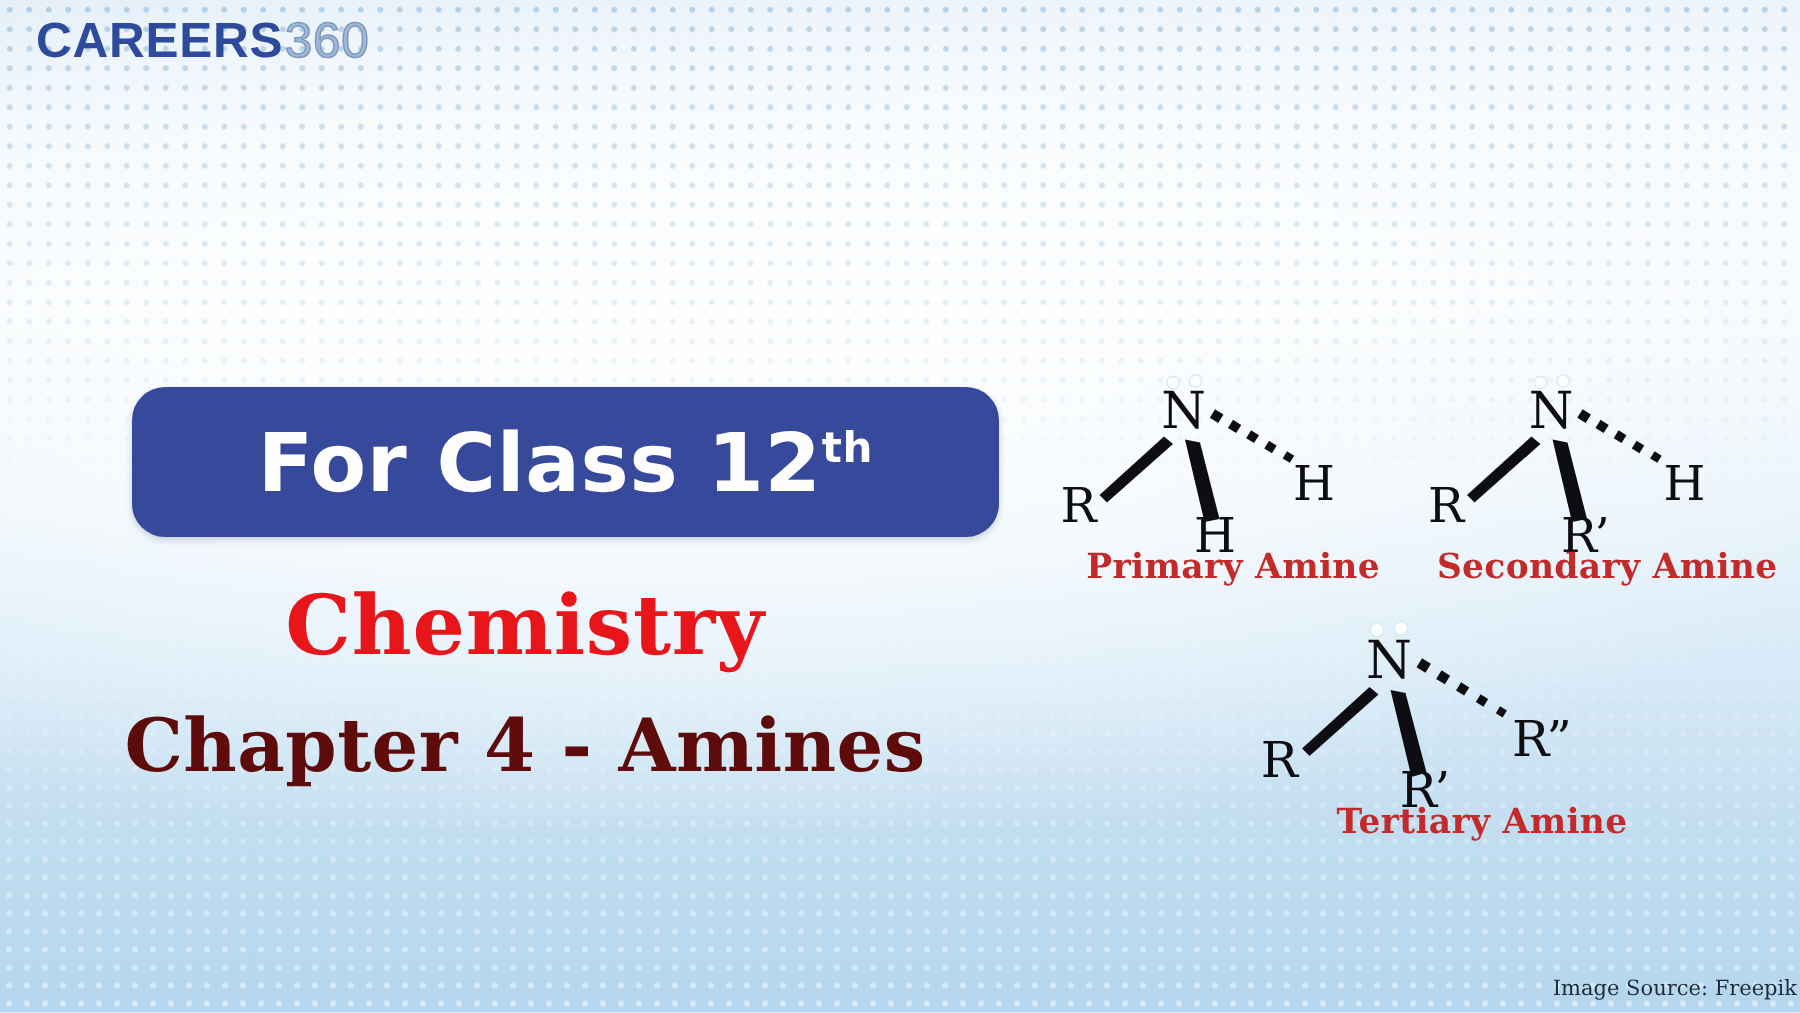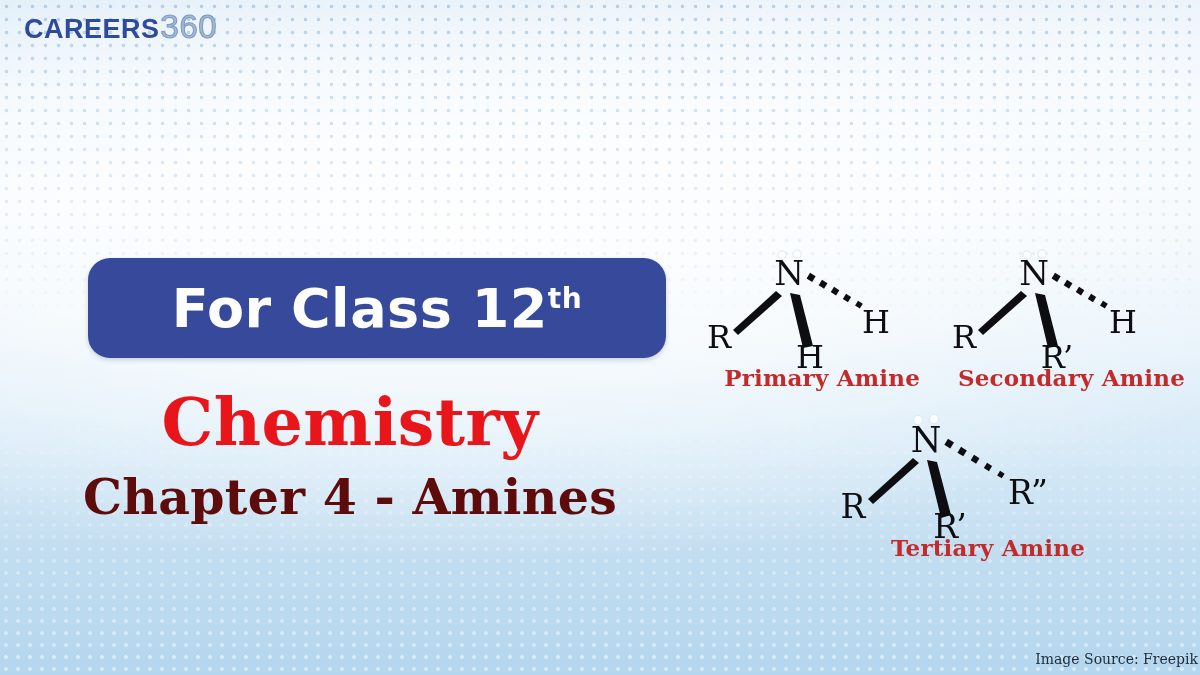--- a/index.html
+++ b/index.html
@@ -54,21 +54,21 @@
 
   
   #logo {
     position:absolute; left:24px; top:8px;
     display:flex; align-items:baseline;
     letter-spacing:-.5px;
   }
   #logo .careers {
     font-family:"Liberation Sans", sans-serif;
     font-weight:bold;
-    font-size:27px;
+    font-size:33px;
     color:#2e4a9c;
     letter-spacing:.5px;
   }
   #logo .threesixty {
     font-family:"Liberation Sans", sans-serif;
     font-weight:400;
     font-size:33px;
     color:#9fb9d8;
     -webkit-text-stroke:1px #7e99bd;
     letter-spacing:.5px;
@@ -109,21 +109,21 @@
     font-size:.52em;
     vertical-align:super;
     font-weight:bold;
   }
 
   #subject {
     position:absolute; left:0; top:384px; width:700px;
     text-align:center;
     font-family:"DejaVu Serif", serif;
     font-weight:bold;
-    font-size:65px;
+    font-size:55px;
     color:#e8161b;
     letter-spacing:.5px;
   }
   #chapter {
     position:absolute; left:0; top:468px; width:700px;
     text-align:center;
     font-family:"DejaVu Serif", serif;
     font-weight:bold;
     font-size:49px;
     color:#5e0b0b;

